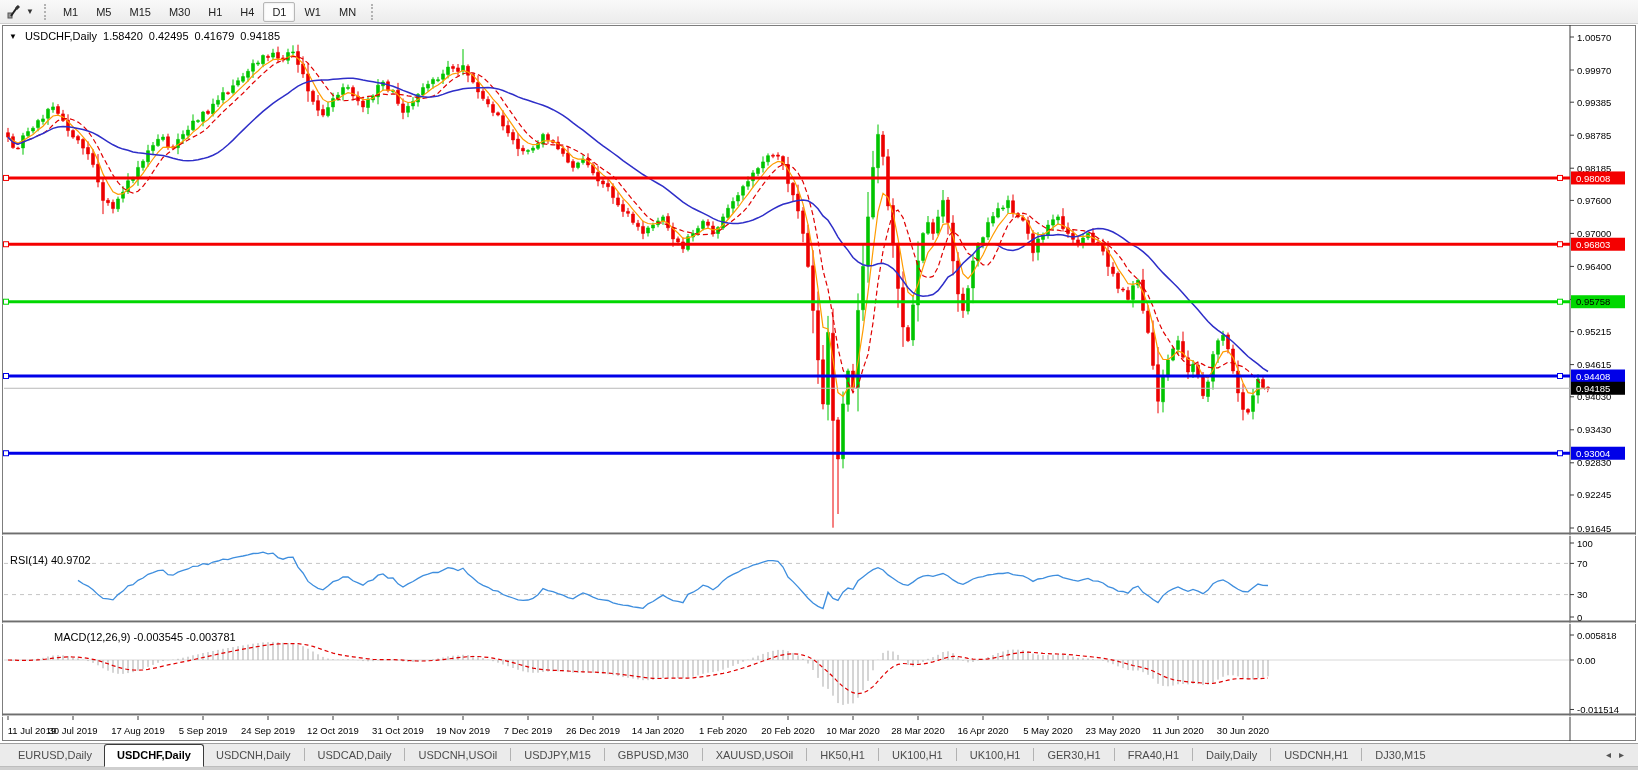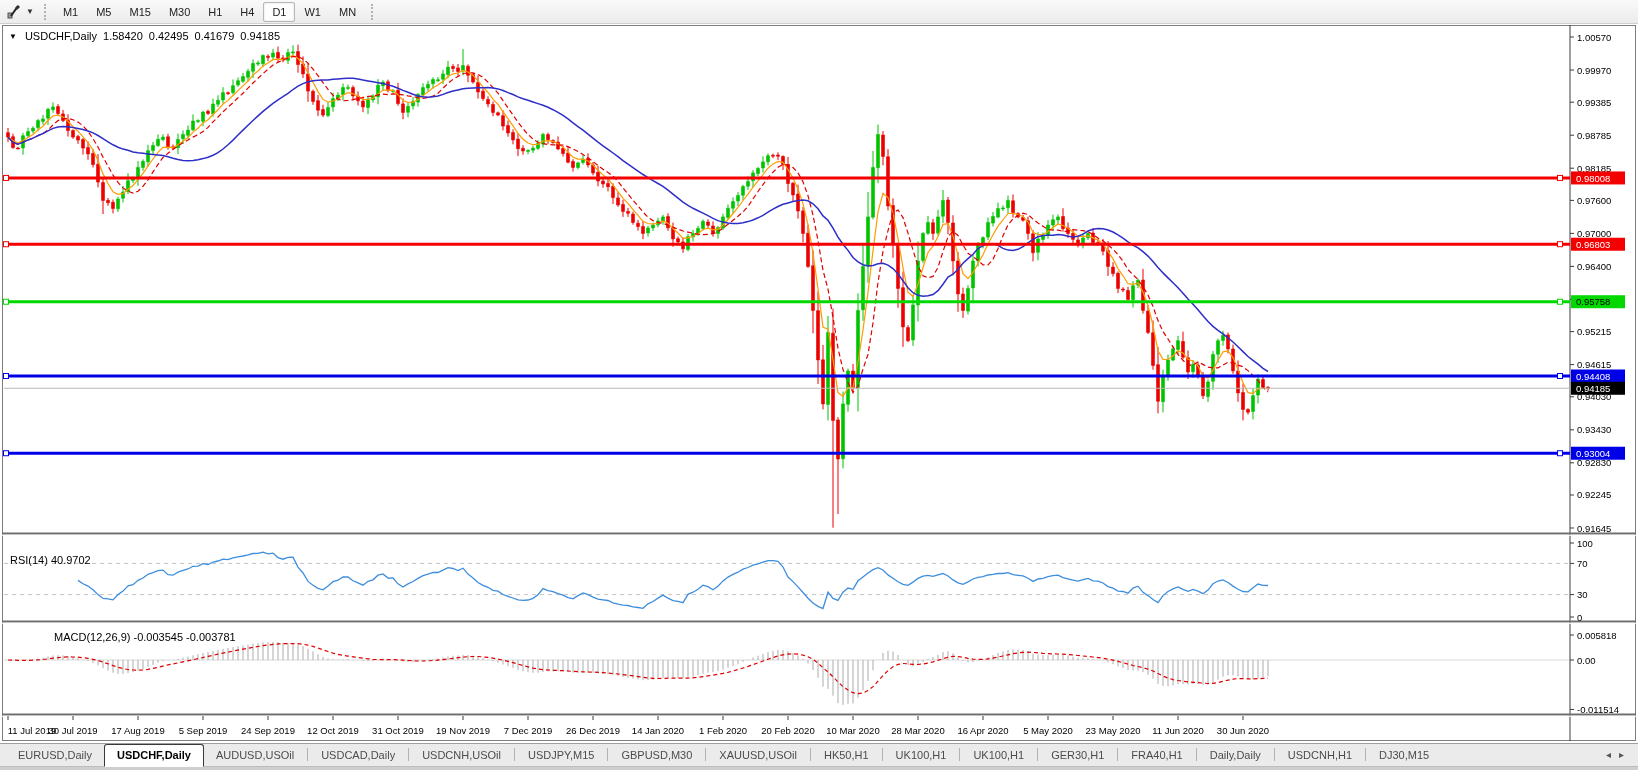--- a/index.html
+++ b/index.html
@@ -225,21 +225,21 @@
     <span>0.42495</span>
     <span>0.41679</span>
     <span>0.94185</span>
   </div>
   <div class="hdr" id="rsi-header">RSI(14) 40.9702</div>
   <div class="hdr" id="macd-header">MACD(12,26,9) -0.003545 -0.003781</div>
 
   <div id="tabbar">
       <div class="tab">EURUSD,Daily</div>
       <div class="tab active">USDCHF,Daily</div>
-      <div class="tab">AUDUSD,USOil</div>
+      <div class="tab">USDCNH,Daily</div>
       <div class="tabsep"></div>
       <div class="tab">USDCAD,Daily</div>
       <div class="tabsep"></div>
       <div class="tab">USDCNH,USOil</div>
       <div class="tabsep"></div>
       <div class="tab">USDJPY,M15</div>
       <div class="tabsep"></div>
       <div class="tab">GBPUSD,M30</div>
       <div class="tabsep"></div>
       <div class="tab">XAUUSD,USOil</div>

